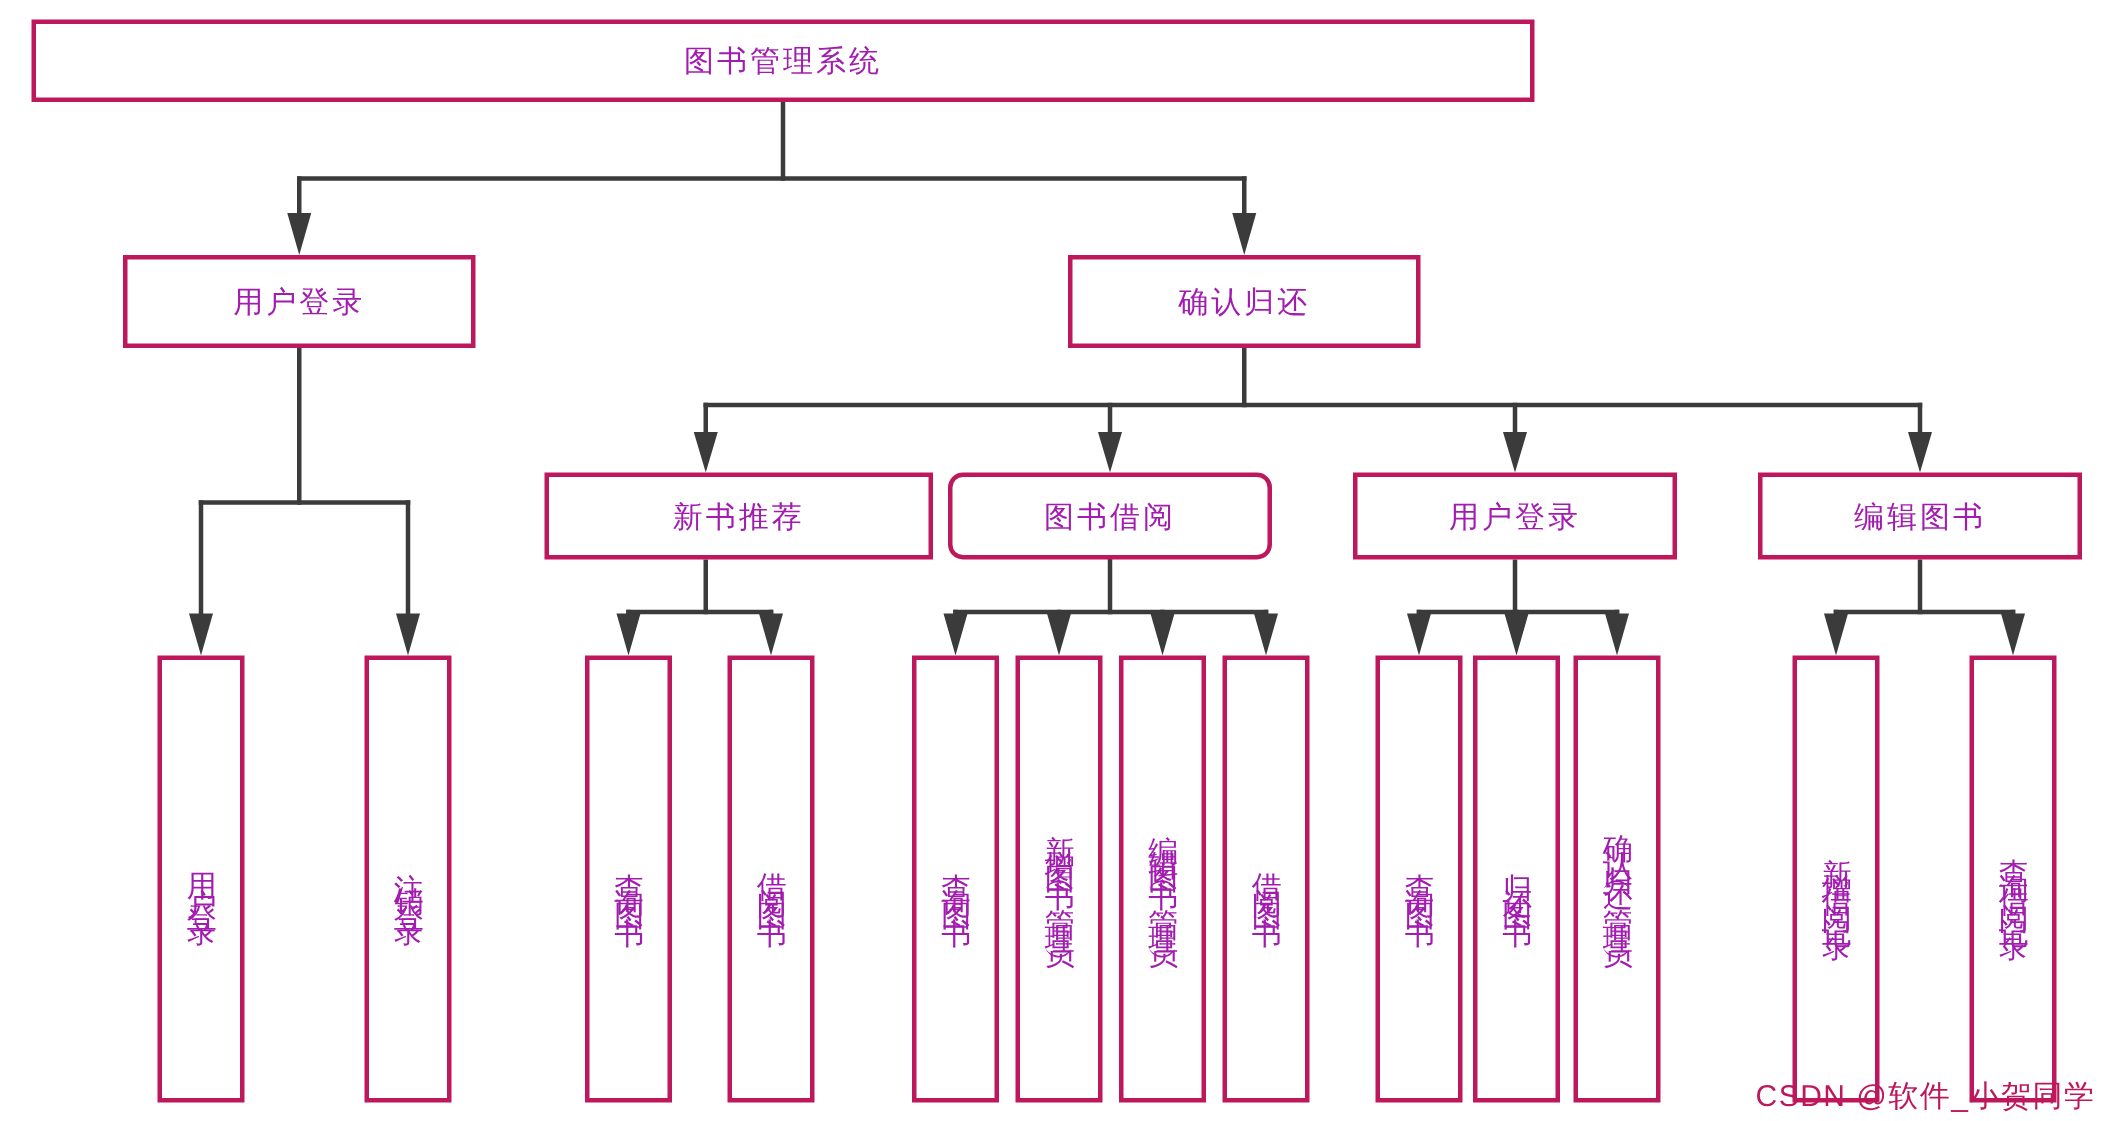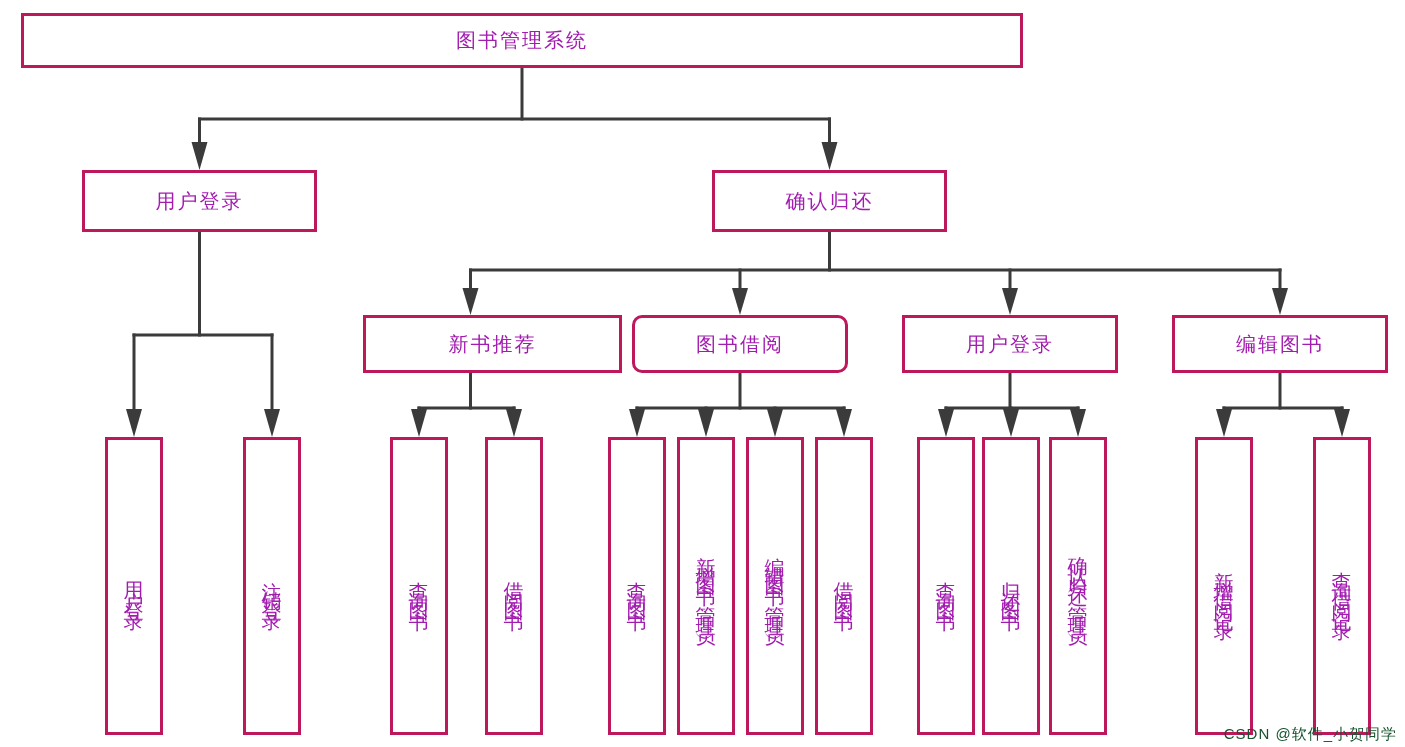--- a/index.html
+++ b/index.html
@@ -64,22 +64,22 @@
   .fC4 { left: 815px; }
   .fD1 { left: 917px; }
   .fD2 { left: 982px; }
   .fD3 { left: 1049px; }
   .fE1 { left: 1195px; }
   .fE2 { left: 1313px; }
   .watermark {
     position: absolute;
     right: 8px;
     bottom: 3px;
-    font-size: 15px;
-    color: #14532d;
+    font-size: 20px;
+    color: #be185d;
     letter-spacing: 1px;
     z-index: 10;
     white-space: nowrap;
   }
 </style>
 </head>
 <body>
 
 <div class="stage">
 

